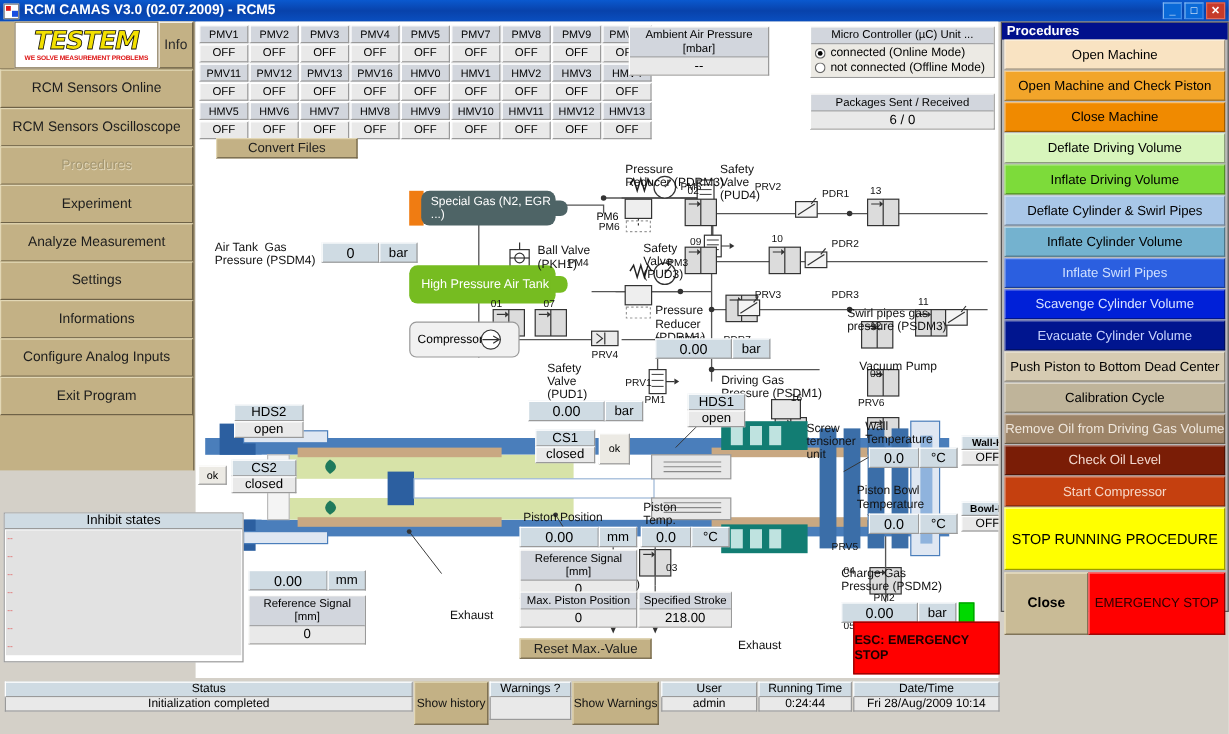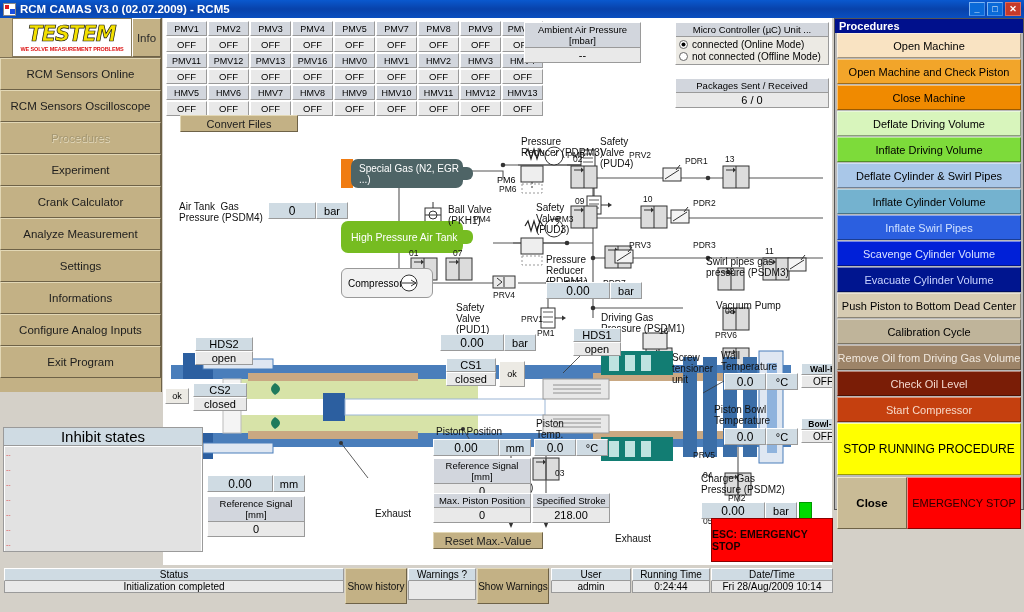--- a/index.html
+++ b/index.html
@@ -98,21 +98,21 @@
 
   .statebox { width:50px; }
   .statebox .t { background:#cfdbe3; border:1px solid #9a9a9a; border-top-color:#fff;
     border-left-color:#fff; text-align:center; font-size:11px; padding:0 2px;}
   .statebox .b { background:#e9e9e9; border:1px solid #9a9a9a; border-top-color:#fff;
     border-left-color:#fff; text-align:center; font-size:11px; padding:0 2px; }
 
   
   .inhibit { position:absolute; left:3px; top:427px; width:200px; height:125px;
     border:1px solid #9a9a9a; background:#fff; }
-  .inhibit-h { background:#cfdbe3; text-align:center; font-size:15px;
+  .inhibit-h { background:#cfdbe3; text-align:center; font-size:11px;
     border-bottom:1px solid #9a9a9a; }
   .inhibit-body { position:relative; height:104px; background:#e2e2e2;
     margin:1px; overflow:hidden; }
   .inh-dash { position:absolute; left:1px; font-size:7px; color:#e05555; line-height:7px;}
 
   
   .statusbar { position:absolute; left:4px; top:568px; width:340px; }
   .sb-h { background:#cfdbe3; border:1px solid #9a9a9a; border-top-color:#fff;
     border-left-color:#fff; text-align:center; font-size:10px; }
   .sb-v { background:#e9e9e9; border:1px solid #9a9a9a; border-top:none;
@@ -173,21 +173,20 @@
         <div class="logo-text">TESTEM</div>
         <div class="logo-sub">WE SOLVE MEASUREMENT PROBLEMS</div>
       </div>
       <div class="info-btn">Info</div>
     </div>
     <div id="sidebar-items">
         <div class="side-btn">RCM Sensors Online</div>
         <div class="side-btn">RCM Sensors Oscilloscope</div>
         <div class="side-btn disabled">Procedures</div>
         <div class="side-btn">Experiment</div>
-        <div class="side-btn">Crank Calculator</div>
         <div class="side-btn">Analyze Measurement</div>
         <div class="side-btn">Settings</div>
         <div class="side-btn">Informations</div>
         <div class="side-btn">Configure Analog Inputs</div>
         <div class="side-btn">Exit Program</div>
       </div>
   </div>
 
   <div class="main">
 

